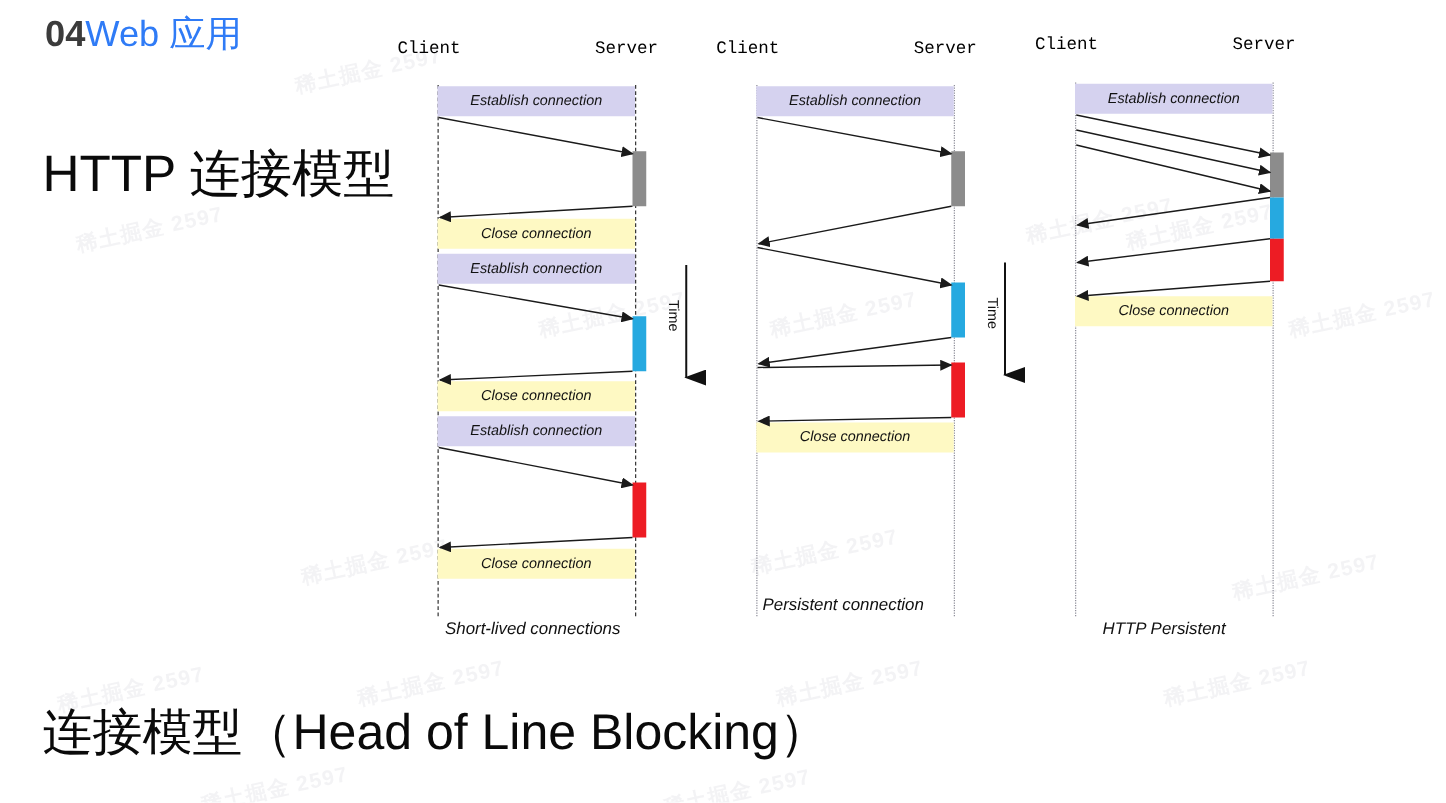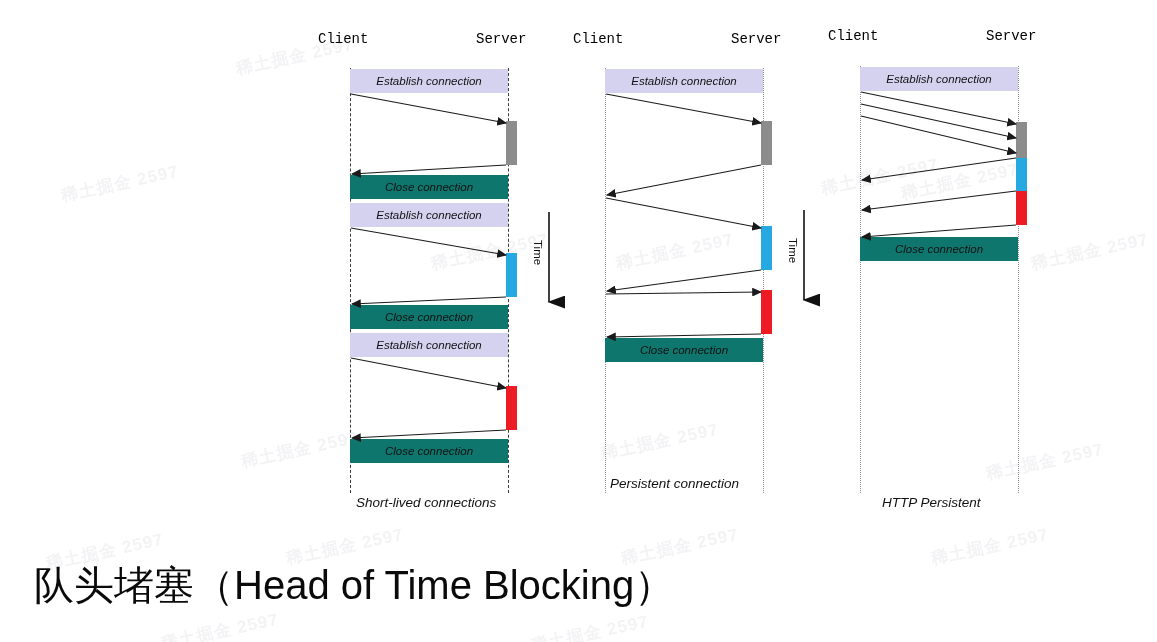--- a/index.html
+++ b/index.html
@@ -39,21 +39,21 @@
   .logo .txt .cn{color:#1f3f9e;}
 
   
   .diagram{position:absolute;}
   .lifeline{position:absolute;width:0;border-left:1.4px dashed #3a3a3a;}
   .lifeline.dotted{border-left-style:dotted;border-left-color:#8f8f9a;}
   .role{position:absolute;font-size:14px;color:#000000;white-space:nowrap;font-family:Liberation Mono, monospace;}
   .band{position:absolute;display:flex;align-items:center;justify-content:center;
         font-size:11.5px;font-style:italic;color:#111;white-space:nowrap;font-family:"Liberation Sans",sans-serif;}
   .band.establish{background:#d5d2ef;}
-  .band.close{background:#0f766e;}
+  .band.close{background:#fef9c3;}
   .bar{position:absolute;width:11px;}
   .bar.gray{background:#8c8c8c;}
   .bar.blue{background:#26a9e0;}
   .bar.red{background:#ed1c24;}
   .caption{position:absolute;font-size:13.5px;font-style:italic;color:#111;white-space:nowrap;}
   .timeaxis{position:absolute;}
   .timeaxis .tlabel{position:absolute;font-size:11.5px;color:#111;
         transform:rotate(90deg);transform-origin:left top;white-space:nowrap;}
   .arrowsvg{position:absolute;left:0;top:0;overflow:visible;}
 </style>
@@ -72,22 +72,26 @@
   <div class="wm" style="left:615px;top:240px;">稀土掘金 2597</div>
   <div class="wm" style="left:820px;top:165px;">稀土掘金 2597</div>
   <div class="wm" style="left:900px;top:170px;">稀土掘金 2597</div>
   <div class="wm" style="left:1030px;top:240px;">稀土掘金 2597</div>
   <div class="wm" style="left:620px;top:535px;">稀土掘金 2597</div>
   <div class="wm" style="left:930px;top:535px;">稀土掘金 2597</div>
   <div class="wm" style="left:160px;top:620px;">稀土掘金 2597</div>
   <div class="wm" style="left:530px;top:622px;">稀土掘金 2597</div>
   <div class="wm" style="left:985px;top:450px;">稀土掘金 2597</div>
 
-
-  <div class="h-bottom">队头堵塞（Head of Time Blocking）</div>
+  <div class="kicker">
+    <span class="num">04</span><span class="rest">Web 应用</span>
+  </div>
+
+  <div class="h-main">HTTP 连接模型</div>
+  <div class="h-bottom">连接模型（Head of Line Blocking）</div>
 
 
   <div class="diagram" style="left:310px;top:28px;width:250px;height:490px;">
 
     <div class="role" style="left:8px;top:3px;">Client</div>
     <div class="role" style="left:166px;top:3px;">Server</div>
 
     <div class="lifeline" style="left:40px;top:40px;height:425px;"></div>
     <div class="lifeline" style="left:198px;top:40px;height:425px;"></div>
 

